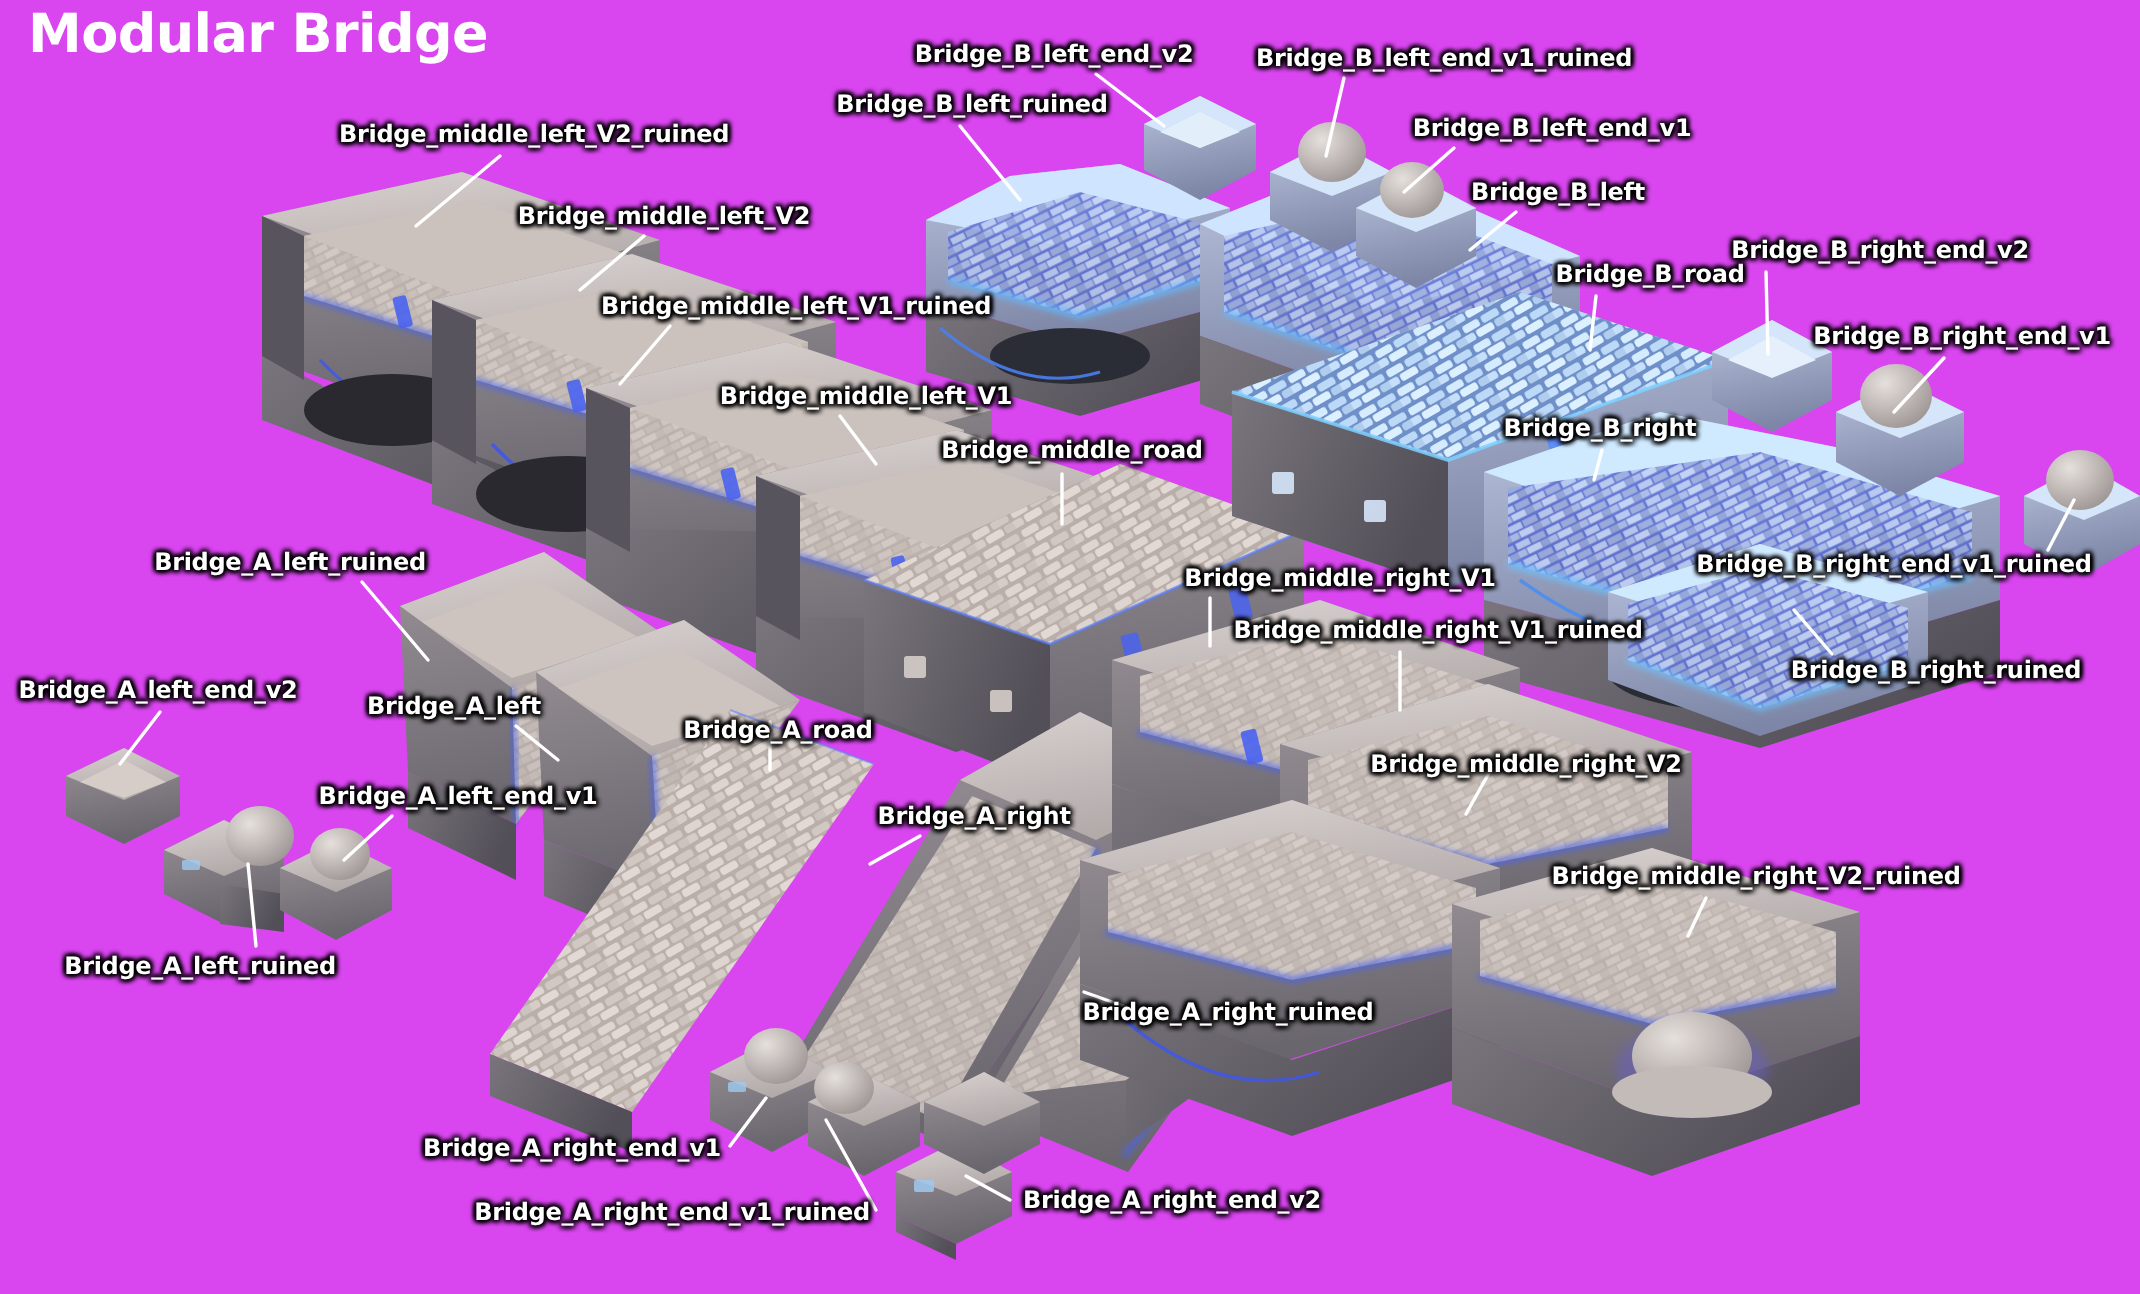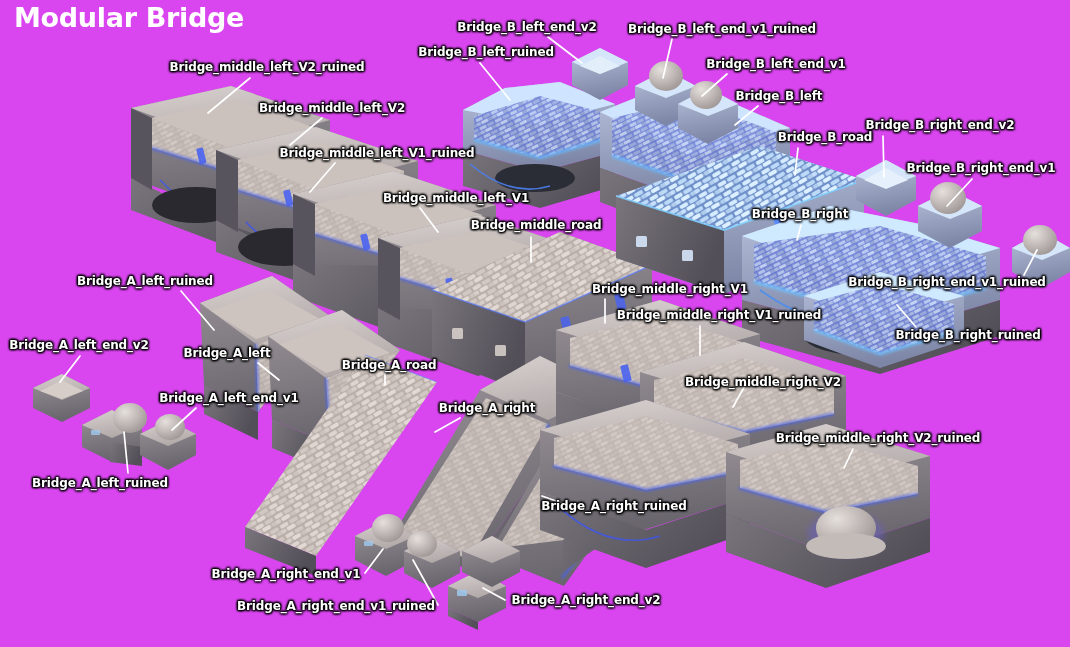--- a/index.html
+++ b/index.html
@@ -415,22 +415,22 @@
         <line x1="747" y1="382" x2="733" y2="407"></line>
         <line x1="853" y1="449" x2="844" y2="468"></line>
       </svg>
   </svg>
 
   <div id="title">Modular Bridge</div>
 
   <div id="label-layer">
       <div class="lbl" style="left: 267px; top: 67px;">Bridge_middle_left_V2_ruined</div>
       <div class="lbl" style="left: 332px; top: 108px;">Bridge_middle_left_V2</div>
-      <div class="lbl" style="left: 377px; top: 153px;">Bridge_middle_left_V1_ruined</div>
-      <div class="lbl" style="left: 456px; top: 198px;">Bridge_middle_left_V1</div>
+      <div class="lbl" style="left: 398px; top: 153px;">Bridge_middle_left_V1_ruined</div>
+      <div class="lbl" style="left: 433px; top: 198px;">Bridge_middle_left_V1</div>
       <div class="lbl" style="left: 536px; top: 225px;">Bridge_middle_road</div>
       <div class="lbl" style="left: 145px; top: 281px;">Bridge_A_left_ruined</div>
       <div class="lbl" style="left: 227px; top: 353px;">Bridge_A_left</div>
       <div class="lbl" style="left: 79px; top: 345px;">Bridge_A_left_end_v2</div>
       <div class="lbl" style="left: 229px; top: 398px;">Bridge_A_left_end_v1</div>
       <div class="lbl" style="left: 100px; top: 483px;">Bridge_A_left_ruined</div>
       <div class="lbl" style="left: 389px; top: 350px; margin-top: 15px;">Bridge_A_road</div>
       <div class="lbl" style="left: 487px; top: 408px;">Bridge_A_right</div>
       <div class="lbl" style="left: 598px; top: 506px; margin-left: 16px;">Bridge_A_right_ruined</div>
       <div class="lbl" style="left: 286px; top: 574px;">Bridge_A_right_end_v1</div>

